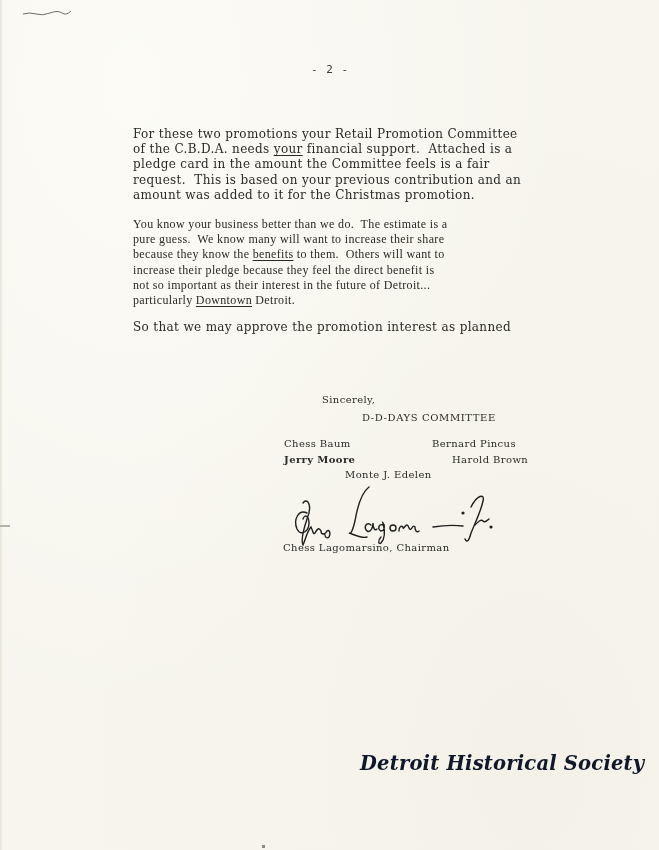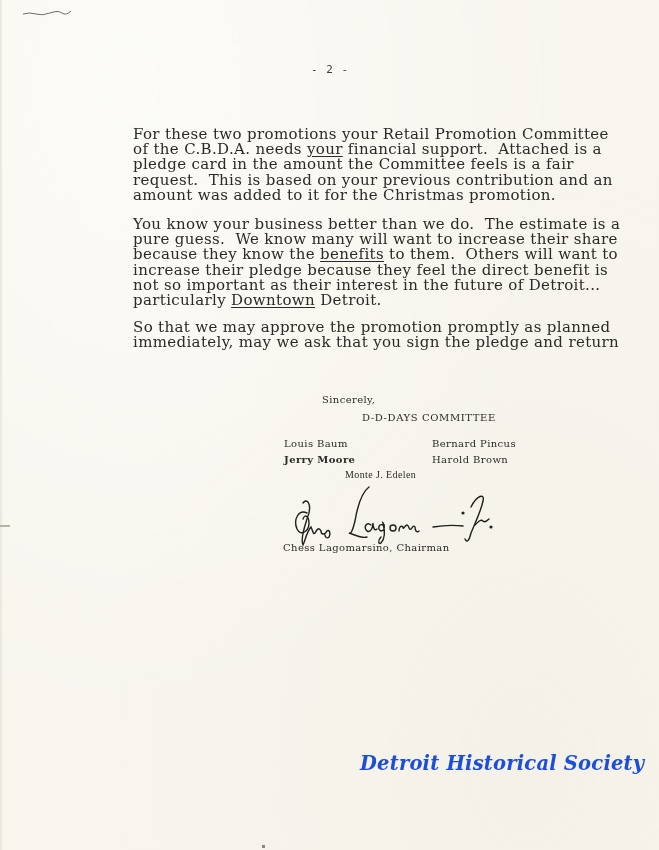--- a/index.html
+++ b/index.html
@@ -23,66 +23,66 @@
       position: absolute; left: 0; top: 525px; width: 10px; height: 2px;
       background: #b5b2a8;
     }
     .page-number {
       position: absolute; left: 310px; top: 63px; width: 40px; text-align: center;
       font-family: "DejaVu Sans Mono", "Liberation Mono", monospace;
       font-size: 11px; color: #3a3a38; letter-spacing: 1px;
     }
     .body-text {
       position: absolute; left: 133px; width: 410px;
-      font-size: 15px; line-height: 15.2px; letter-spacing: 0.35px;
+      font-size: 12px; line-height: 15.2px; letter-spacing: 0.35px;
       white-space: pre;
     }
     .p1 { top: 127px; }
-    .p2 { top: 217px; }
+    .p2 { top: 217px; font-family: Liberation Serif, serif; }
     .p3 { top: 320px; }
     .line { display: block; height: 15.2px; }
     .u { text-decoration: underline; text-underline-offset: 2px; }
     .closing { position: absolute; font-size: 10px; letter-spacing: 0.4px; white-space: pre; }
     .sincerely { left: 322px; top: 394px; }
     .committee { left: 322px; top: 412px; letter-spacing: 0.6px; margin-left: 40px; }
     .m1 { left: 284px; top: 438px; }
     .m2 { left: 432px; top: 438px; }
     .m3 { left: 284px; top: 454px; font-weight: bold; }
-    .m4 { left: 432px; top: 454px; }
-    .m5 { left: 345px; top: 469px; font-family: Liberation Serif, serif; }
+    .m4 { left: 452px; top: 454px; }
+    .m5 { left: 345px; top: 469px; }
     .signer { left: 283px; top: 542px; }
     .signature {
       position: absolute; left: 285px; top: 483px; width: 220px; height: 70px;
     }
     .watermark {
       position: absolute; left: 360px; top: 752px;
       font-family: "DejaVu Serif", "Liberation Serif", serif;
       font-style: italic; font-weight: bold; font-size: 19.5px;
-      color: #1d4ed8; letter-spacing: 0.2px; white-space: nowrap;
+      color: #0f172a; letter-spacing: 0.2px; white-space: nowrap;
     }
     .tiny-mark { position: absolute; left: 262px; top: 845px; width: 3px; height: 3px; background: #8a8880; }
   </style>
 </head>
 <body>
 
 <div class="edge-left"></div>
 <svg class="scribble" viewBox="0 0 50 6">
   <path d="M1 4 Q8 2 14 4 T28 3 T40 3 T49 1" stroke="#6e6c66" stroke-width="1" fill="none"></path>
 </svg>
 <div class="edge-mark"></div>
 
 <div class="page-number">- 2 -</div>
 
 <div class="body-text p1"><span class="line"><span>For these two promotions your Retail Promotion Committee</span></span><span class="line"><span>of the C.B.D.A. needs </span><span class="u">your</span><span> financial support.  Attached is a</span></span><span class="line"><span>pledge card in the amount the Committee feels is a fair</span></span><span class="line"><span>request.  This is based on your previous contribution and an</span></span><span class="line"><span>amount was added to it for the Christmas promotion.</span></span></div>
 <div class="body-text p2"><span class="line"><span>You know your business better than we do.  The estimate is a</span></span><span class="line"><span>pure guess.  We know many will want to increase their share</span></span><span class="line"><span>because they know the </span><span class="u">benefits</span><span> to them.  Others will want to</span></span><span class="line"><span>increase their pledge because they feel the direct benefit is</span></span><span class="line"><span>not so important as their interest in the future of Detroit...</span></span><span class="line"><span>particularly </span><span class="u">Downtown</span><span> Detroit.</span></span></div>
-<div class="body-text p3"><span class="line"><span>So that we may approve the promotion promptly as planned</span></span><span class="line"><span>immediately, may we ask that you sign the pledge and return</span></span></div>
+<div class="body-text p3"><span class="line"><span>So that we may approve the promotion interest as planned</span></span></div>
 
 <div class="closing sincerely">Sincerely,</div>
 <div class="closing committee">D-D-DAYS COMMITTEE</div>
-<div class="closing m1">Louis Baum</div>
+<div class="closing m1">Chess Baum</div>
 <div class="closing m2">Bernard Pincus</div>
 <div class="closing m3">Jerry Moore</div>
 <div class="closing m4">Harold Brown</div>
 <div class="closing m5">Monte J. Edelen</div>
 
 <svg class="signature" viewBox="0 0 220 70">
   <g stroke="#1f1f1d" stroke-width="1.4" fill="none" stroke-linecap="round">
 
     <path d="M22 30 C14 26 8 36 12 46 C16 54 24 48 24 40 C24 34 20 30 18 36"></path>
     <path d="M18 20 C22 14 28 22 22 36 C18 48 16 58 18 62 C20 58 22 48 26 44 C28 48 28 52 30 50 C32 46 34 44 36 48 C36 52 40 52 42 48 C44 46 46 50 44 54 C42 56 40 54 40 52"></path>

